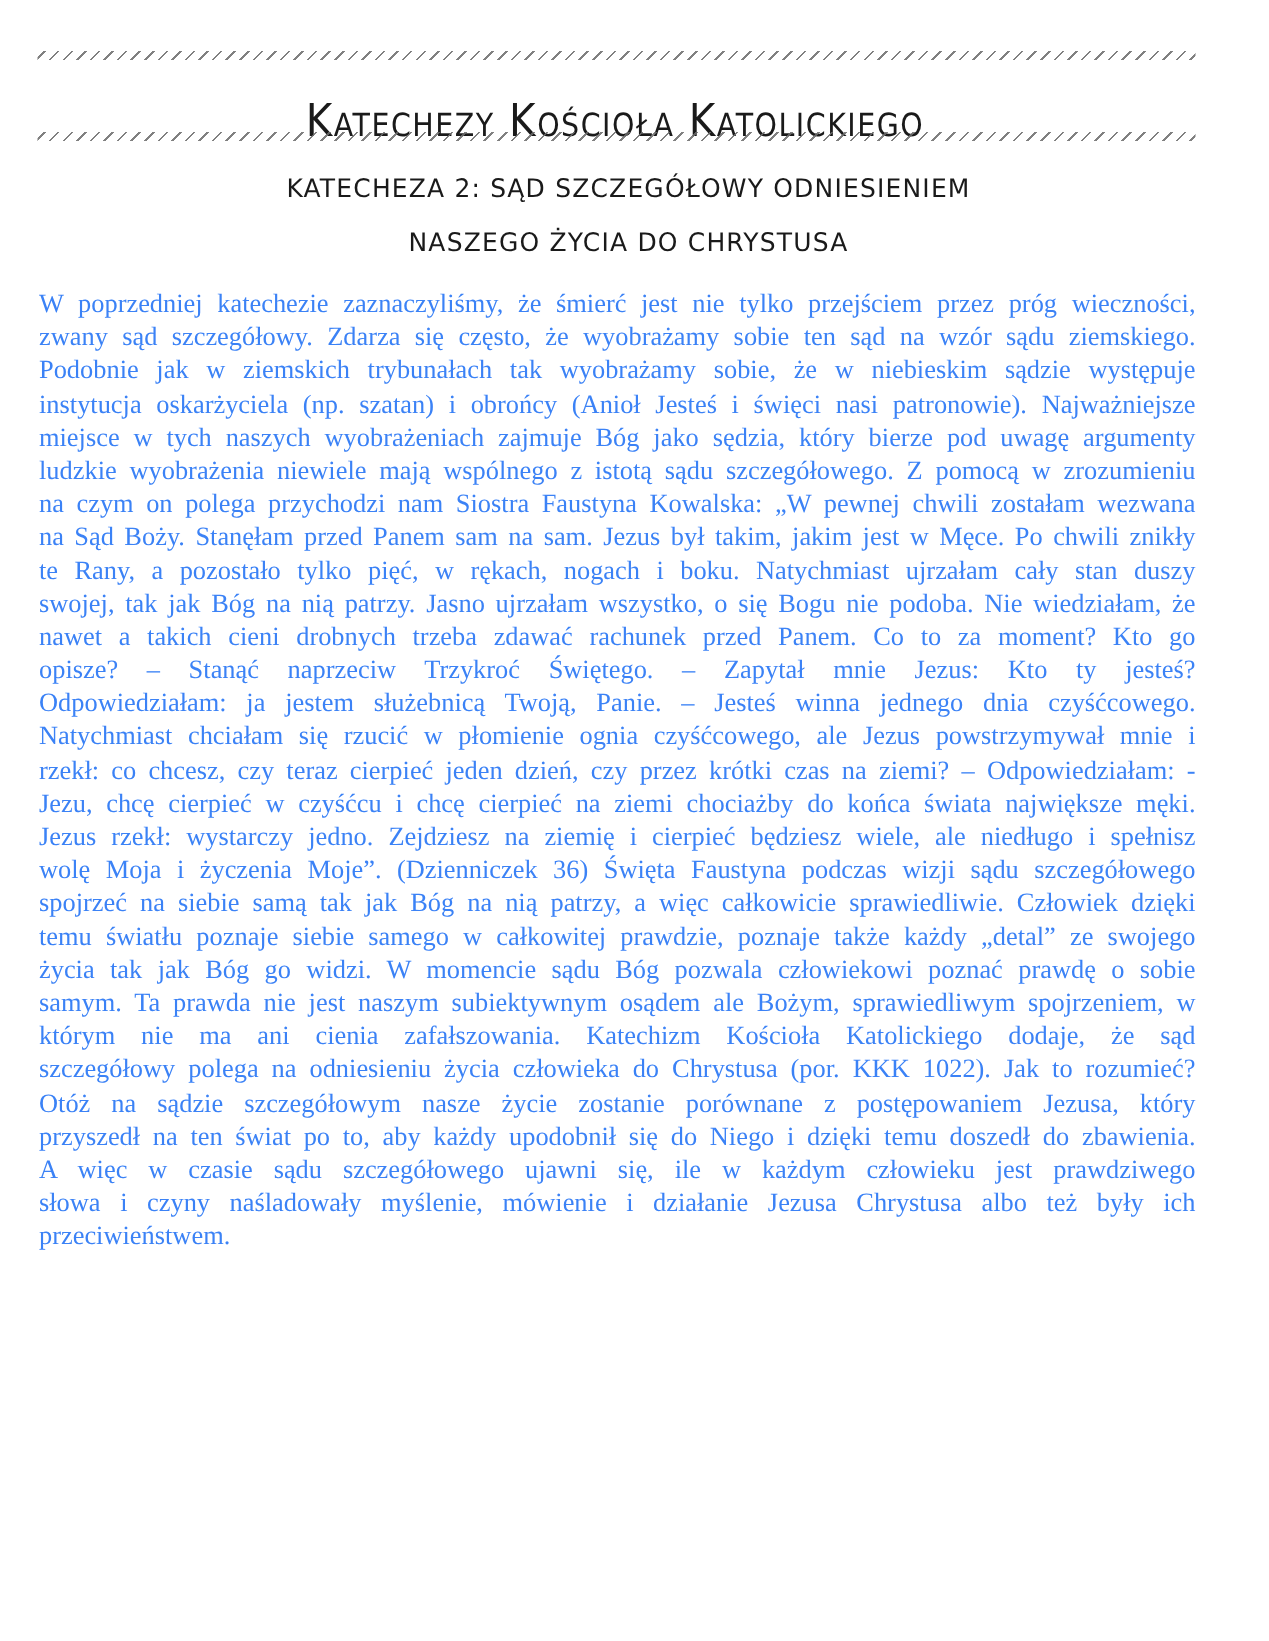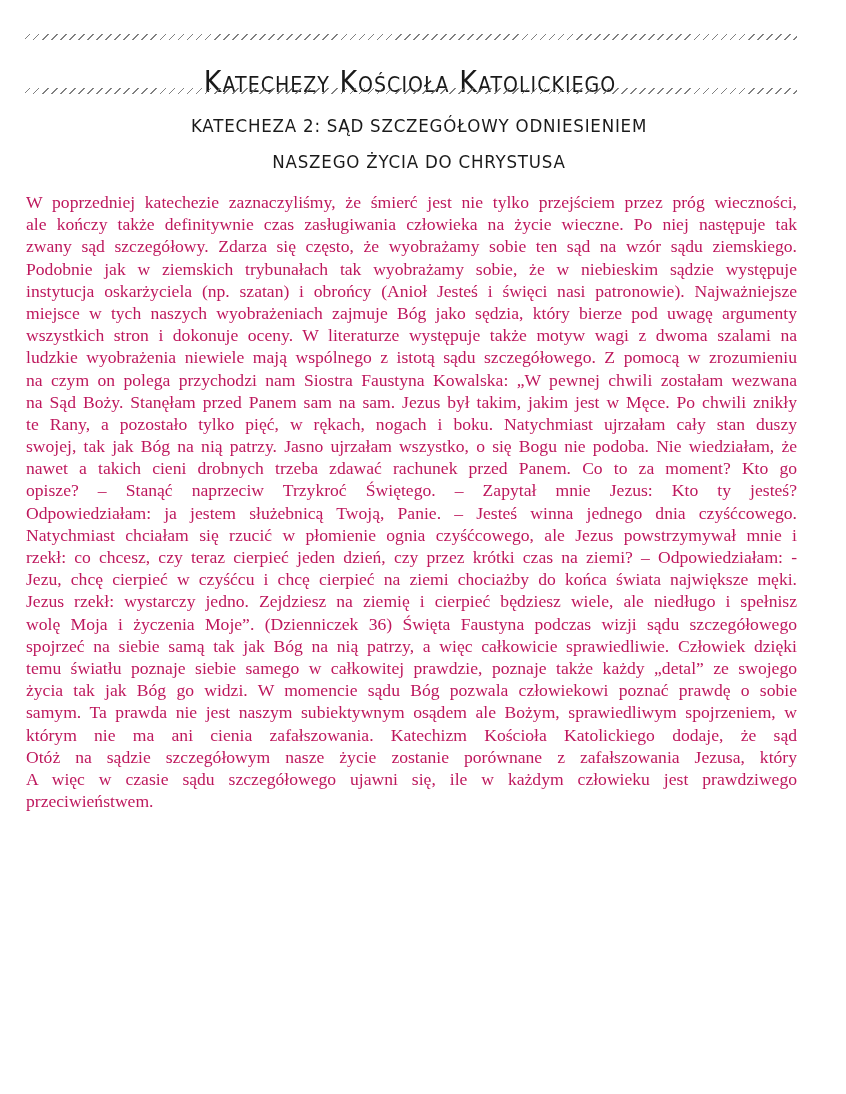--- a/index.html
+++ b/index.html
@@ -64,21 +64,21 @@
     .subtitle-2 { top: 152px; left: -4px; }
 
     .body-text {
       position: absolute;
       top: 191px;
       left: 26px;
       width: 771px;
       font-family: "Liberation Serif", serif;
       font-size: 17.6px;
       line-height: 22.2px;
-      color: #be185d;
+      color: #3b82f6;
     }
     .line {
       display: block;
       white-space: nowrap;
       text-align: justify;
       text-align-last: justify;
       height: 22.2px;
       overflow: visible;
     }
     .line.last {
@@ -92,40 +92,41 @@
 
 <h1 class="doc-title">Katechezy Kościoła Katolickiego</h1>
 
 <div class="divider divider-bottom"></div>
 
 <h2 class="subtitle subtitle-1" style="margin:0;font-weight:normal;">Katecheza 2: Sąd szczegółowy odniesieniem</h2>
 <h2 class="subtitle subtitle-2" style="margin:0;font-weight:normal;">naszego życia do Chrystusa</h2>
 
 <div class="body-text" id="body-text">
     <span class="line">W poprzedniej katechezie zaznaczyliśmy, że śmierć jest nie tylko przejściem przez próg wieczności,</span>
-    <span class="line">ale kończy także definitywnie czas zasługiwania człowieka na życie wieczne. Po niej następuje tak</span>
     <span class="line">zwany sąd szczegółowy. Zdarza się często, że wyobrażamy sobie ten sąd na wzór sądu ziemskiego.</span>
     <span class="line">Podobnie jak w ziemskich trybunałach tak wyobrażamy sobie, że w niebieskim sądzie występuje</span>
     <span class="line">instytucja oskarżyciela (np. szatan) i obrońcy (Anioł Jesteś i święci nasi patronowie). Najważniejsze</span>
     <span class="line">miejsce w tych naszych wyobrażeniach zajmuje Bóg jako sędzia, który bierze pod uwagę argumenty</span>
-    <span class="line">wszystkich stron i dokonuje oceny. W literaturze występuje także motyw wagi z dwoma szalami na</span>
     <span class="line">ludzkie wyobrażenia niewiele mają wspólnego z istotą sądu szczegółowego. Z pomocą w zrozumieniu</span>
     <span class="line">na czym on polega przychodzi nam Siostra Faustyna Kowalska: „W pewnej chwili zostałam wezwana</span>
     <span class="line">na Sąd Boży. Stanęłam przed Panem sam na sam. Jezus był takim, jakim jest w Męce. Po chwili znikły</span>
     <span class="line">te Rany, a pozostało tylko pięć, w rękach, nogach i boku. Natychmiast ujrzałam cały stan duszy</span>
     <span class="line">swojej, tak jak Bóg na nią patrzy. Jasno ujrzałam wszystko, o się Bogu nie podoba. Nie wiedziałam, że</span>
     <span class="line">nawet a takich cieni drobnych trzeba zdawać rachunek przed Panem. Co to za moment? Kto go</span>
     <span class="line">opisze? – Stanąć naprzeciw Trzykroć Świętego. – Zapytał mnie Jezus: Kto ty jesteś?</span>
     <span class="line">Odpowiedziałam: ja jestem służebnicą Twoją, Panie. – Jesteś winna jednego dnia czyśćcowego.</span>
     <span class="line">Natychmiast chciałam się rzucić w płomienie ognia czyśćcowego, ale Jezus powstrzymywał mnie i</span>
     <span class="line">rzekł: co chcesz, czy teraz cierpieć jeden dzień, czy przez krótki czas na ziemi? – Odpowiedziałam: -</span>
     <span class="line">Jezu, chcę cierpieć w czyśćcu i chcę cierpieć na ziemi chociażby do końca świata największe męki.</span>
     <span class="line">Jezus rzekł: wystarczy jedno. Zejdziesz na ziemię i cierpieć będziesz wiele, ale niedługo i spełnisz</span>
     <span class="line">wolę Moja i życzenia Moje”. (Dzienniczek 36) Święta Faustyna podczas wizji sądu szczegółowego</span>
     <span class="line">spojrzeć na siebie samą tak jak Bóg  na nią patrzy, a więc całkowicie sprawiedliwie. Człowiek dzięki</span>
     <span class="line">temu światłu poznaje siebie samego w całkowitej prawdzie, poznaje także każdy „detal” ze swojego</span>
     <span class="line">życia tak jak Bóg go widzi. W momencie sądu Bóg pozwala człowiekowi poznać prawdę o sobie</span>
     <span class="line">samym. Ta prawda nie jest naszym subiektywnym osądem ale Bożym, sprawiedliwym spojrzeniem, w</span>
     <span class="line">którym nie ma ani cienia zafałszowania. Katechizm Kościoła Katolickiego dodaje, że sąd</span>
-    <span class="line">Otóż na sądzie szczegółowym nasze życie zostanie porównane z zafałszowania Jezusa, który</span>
+    <span class="line">szczegółowy polega na odniesieniu życia człowieka do Chrystusa (por. KKK 1022). Jak to rozumieć?</span>
+    <span class="line">Otóż na sądzie szczegółowym nasze życie zostanie porównane z postępowaniem Jezusa, który</span>
+    <span class="line">przyszedł na ten świat po to, aby każdy upodobnił się do Niego i dzięki temu doszedł do zbawienia.</span>
     <span class="line">A więc w czasie sądu szczegółowego ujawni się, ile w każdym człowieku jest prawdziwego</span>
+    <span class="line">słowa i czyny naśladowały myślenie, mówienie i działanie Jezusa Chrystusa albo też były ich</span>
     <span class="line last">przeciwieństwem.</span>
   </div>
 
 </body></html>

